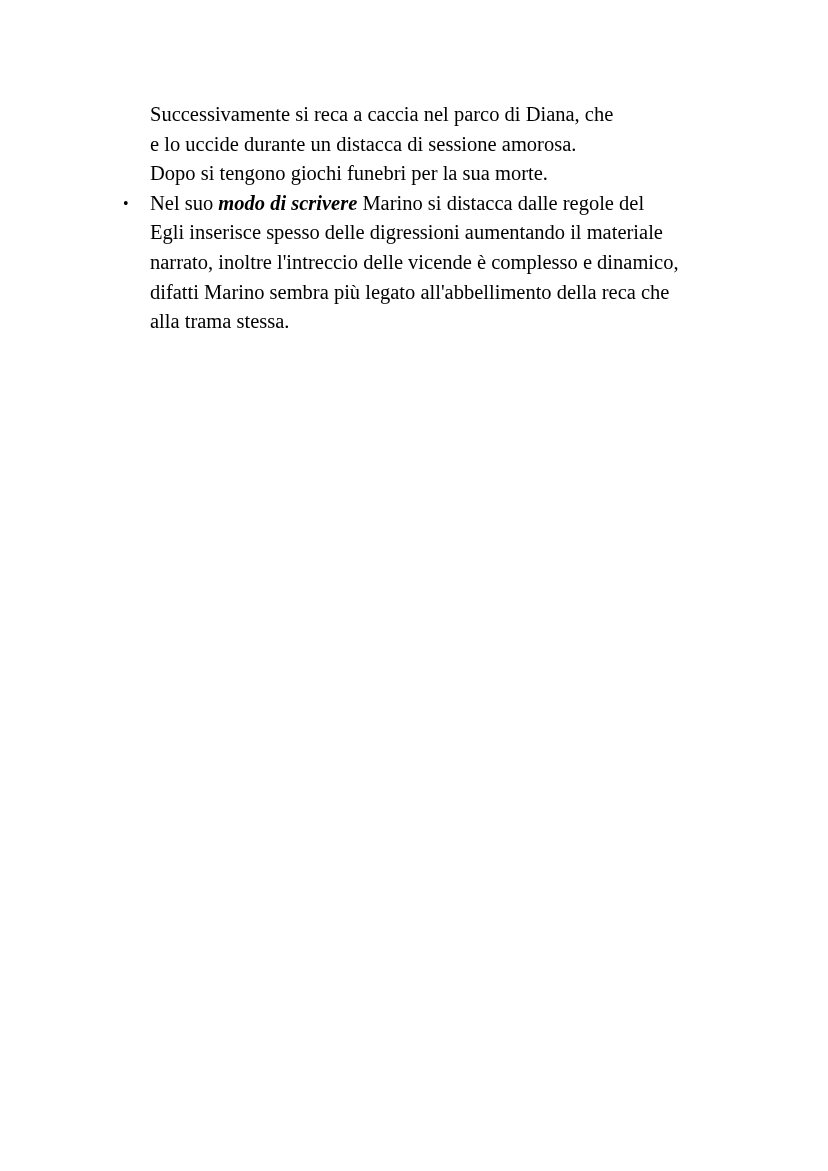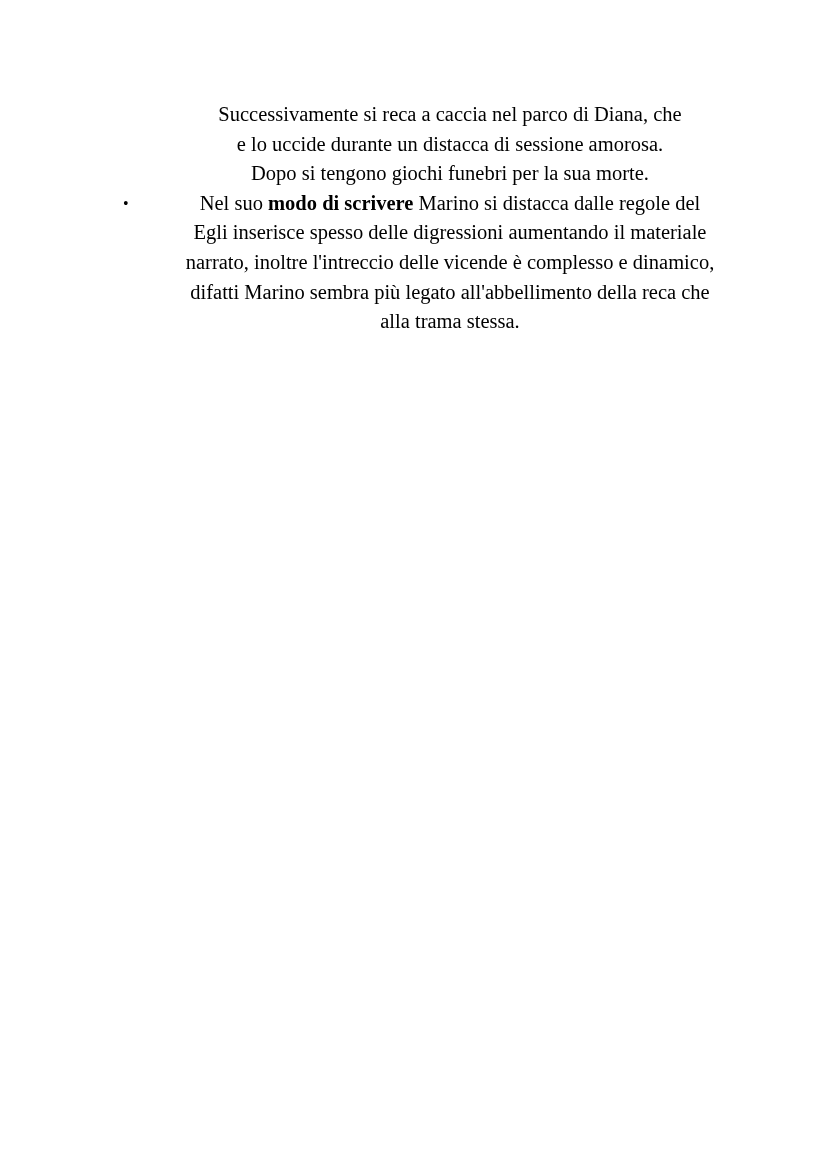--- a/index.html
+++ b/index.html
@@ -22,38 +22,38 @@
       width: 828px;
       height: 1171px;
     }
     .text-block {
       position: absolute;
       left: 150px;
       top: 100px;
       width: 600px;
       font-size: 20.5px;
       line-height: 29.6px;
-      text-align: center;
     }
     .line {
       display: block;
       white-space: nowrap;
     }
     .bullet-row {
       position: relative;
     }
     .bullet {
       position: absolute;
       left: -27px;
       top: 0;
       font-size: 16px;
       line-height: 29.6px;
     }
     .emph {
       font-weight: bold;
+      font-style: italic;
     }
   </style>
 </head>
 <body>
 
 <div class="page">
   <div class="text-block">
 
     <span class="line">Successivamente si reca a caccia nel parco di Diana, che</span>
     <span class="line">e lo uccide durante un distacca di sessione amorosa.</span>

